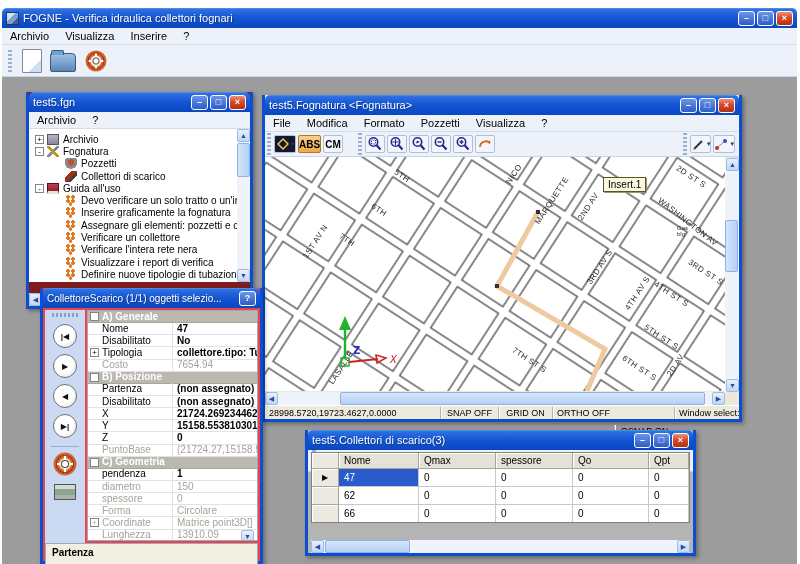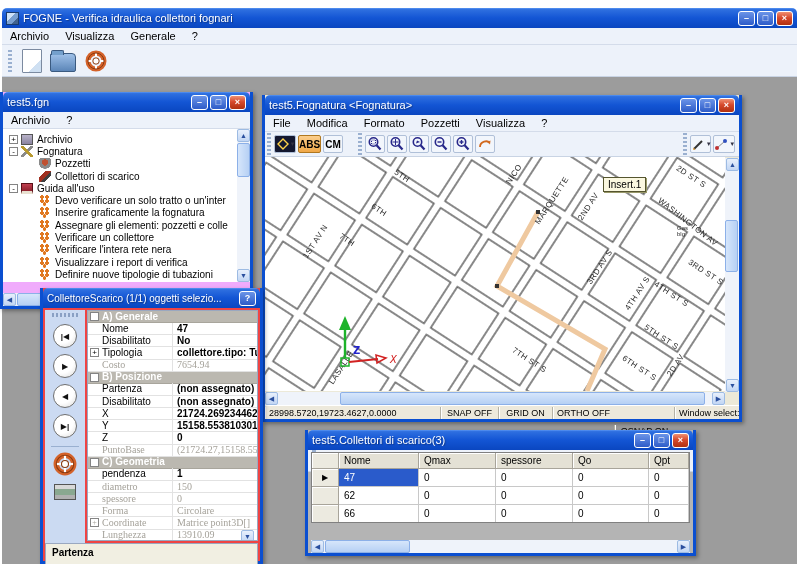--- a/index.html
+++ b/index.html
@@ -46,21 +46,21 @@
   .icon-page { width:20px; height:24px; background:linear-gradient(135deg,#fff 70%,#cfe0f2 70%);
     border:1px solid #7b8aa0; border-radius:1px; }
   .icon-folder { width:26px; height:19px; background:linear-gradient(#9ec0e8,#5c86b8);
     border:1px solid #3a5a80; border-radius:2px 4px 2px 2px; position:relative; margin-top:4px; }
   .icon-folder::before { content:""; position:absolute; left:0; top:-4px; width:11px; height:4px;
     background:#74a0cc; border:1px solid #3a5a80; border-bottom:none; border-radius:2px 2px 0 0; }
   .ring-sm { display:block; }
   #workspace { position:absolute; left:2px; top:77px; width:795px; height:487px; background:#9C9C9C; }
 
   
-  #tree-win { left:0; top:92px; width:253px; height:217px; z-index:10; background:#f0abfc; }
+  #tree-win { left:26px; top:92px; width:227px; height:217px; z-index:10; background:#7f1d1d; }
   #tree-content { position:relative; height:153px; background:#fff; overflow:hidden; padding-top:4px; }
   .titem { display:flex; align-items:center; height:12.3px; font-size:10px; white-space:nowrap; padding-left:6px; }
   .titem.lvl1 { padding-left:24px; }
   .exp { width:9px; height:9px; border:1px solid #848484; background:#fff; color:#000;
     font-size:8px; line-height:7px; text-align:center; margin-right:3px; flex:0 0 9px; }
   .exp:empty { visibility:hidden; }
   .ticon { width:12px; height:11px; margin-right:4px; flex:0 0 12px; }
   .i-archive .ticon { background:linear-gradient(#b8b2c8,#8a84a0); border:1px solid #555; }
   .i-fognatura .ticon { background:
     linear-gradient(45deg,transparent 42%,#b89a30 42% 58%,transparent 58%),
@@ -109,21 +109,21 @@
     display:flex; align-items:center; justify-content:center; margin:3px 0; color:#111; }
   #prop-grid { position:absolute; left:44px; top:2px; right:2px; height:231px; background:#fff;
     border:1px solid #9aa8c0; overflow:hidden; font-size:10px; }
   .prow { display:flex; height:12.15px; line-height:12px; border-bottom:1px solid #E2E2E2; align-items:center; }
   .pexp { width:9px; height:9px; border:1px solid #848484; background:#fff; font-size:8px; line-height:7px;
     text-align:center; margin:0 3px 0 2px; flex:0 0 9px; }
   .pexp:empty { visibility:hidden; }
   .pname { width:70px; flex:0 0 70px; white-space:nowrap; overflow:hidden; }
   .pval { flex:1; border-left:1px solid #E2E2E2; padding-left:4px; white-space:nowrap; overflow:hidden; }
   .prow.b .pval { font-weight:bold; }
-  .prow.dim { color:#A5A29A;font-family:Liberation Serif, serif; }
+  .prow.dim { color:#A5A29A; }
   .prow.section { background:#BBB8B0; color:#fff; font-weight:bold; border-bottom:1px solid #a8a59c; }
   .prow.section .pval { border-left:none; }
   #prop-desc { position:absolute; left:2px; right:2px; top:235px; height:40px; background:#F1EFE2;
     border:1px solid #9aa8c0; padding:3px 6px; font-size:10px; font-weight:bold; }
   #pg-down { position:absolute; right:3px; top:219px; width:13px; height:13px; }
 
   
   #tab-win { left:305px; top:430px; width:391px; height:126px; z-index:30; background:#B4B4B4; }
   #tab-toolbar { height:22px; background:#EDF2FA; display:flex; align-items:center; font-size:10px;
     border-bottom:1px solid #c9d4e4; padding-left:2px; }
@@ -182,21 +182,21 @@
     <span class="tbtns">
       <span class="tbtn">–</span>
       <span class="tbtn">□</span>
       <span class="tbtn close">×</span>
     </span>
   </div>
   <div id="main-menu" class="menubar">
 
   <span class="mitem">Archivio</span>
       <span class="mitem">Visualizza</span>
-      <span class="mitem">Generale</span>
+      <span class="mitem">Inserire</span>
       <span class="mitem">?</span>
     </div>
   <div id="main-tools">
     <span class="grip"></span>
     <span class="icon-page"></span>
     <span class="icon-folder"></span>
     <svg class="ring-sm" width="24" height="24">
         <use href="#lifering" transform="translate(1,1)"></use>
       </svg>
   </div>

